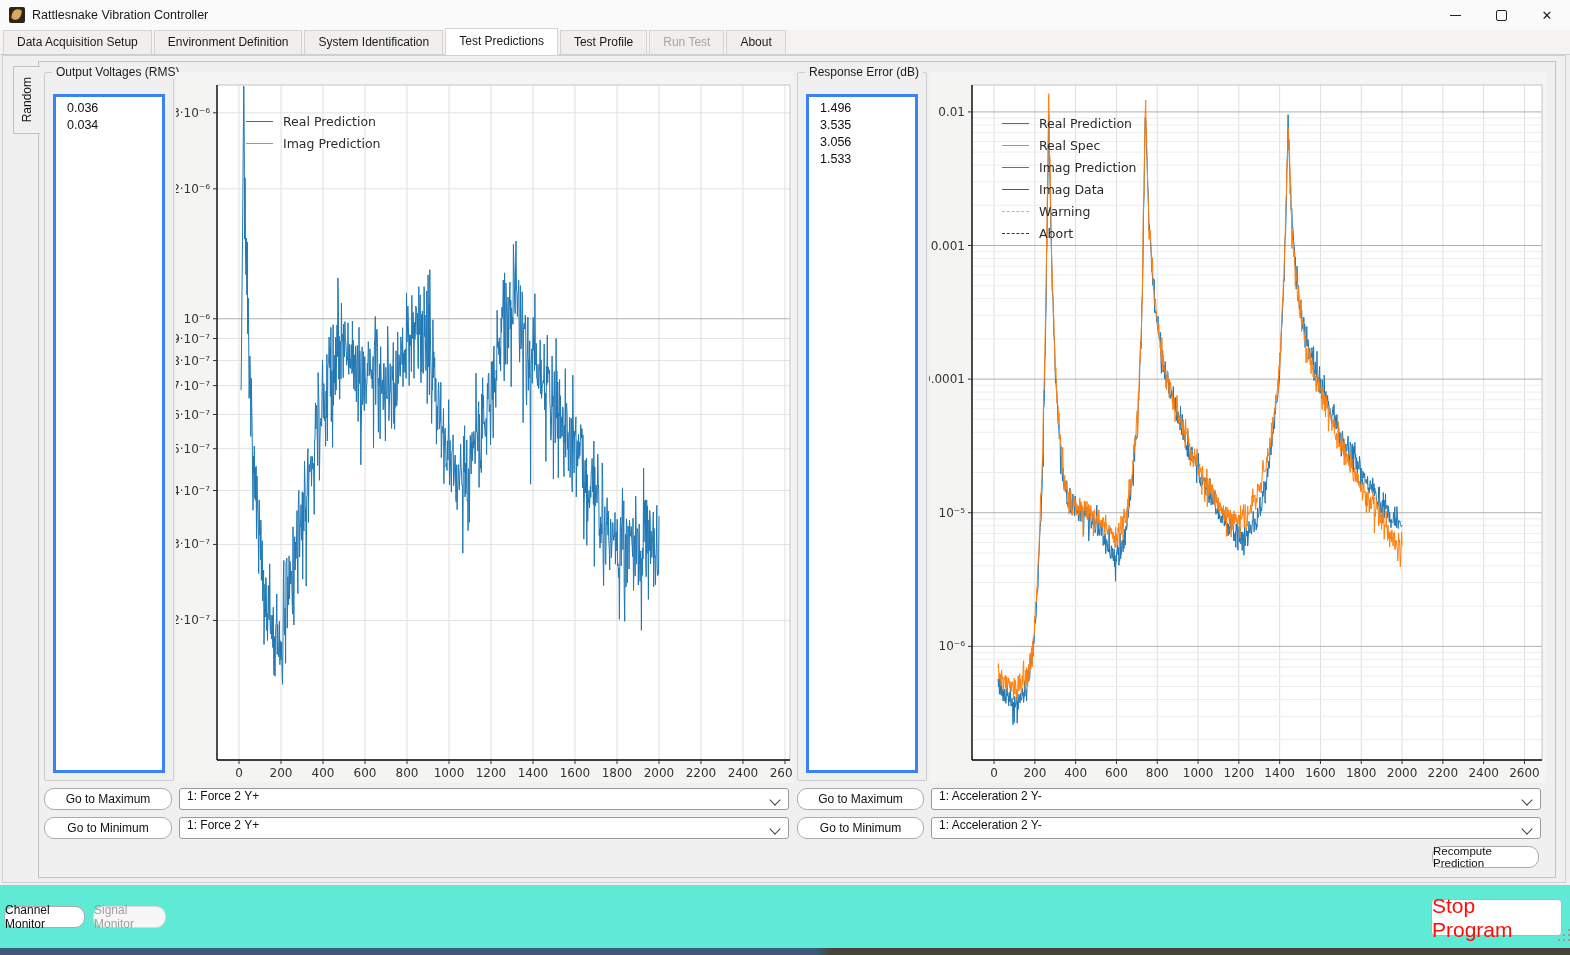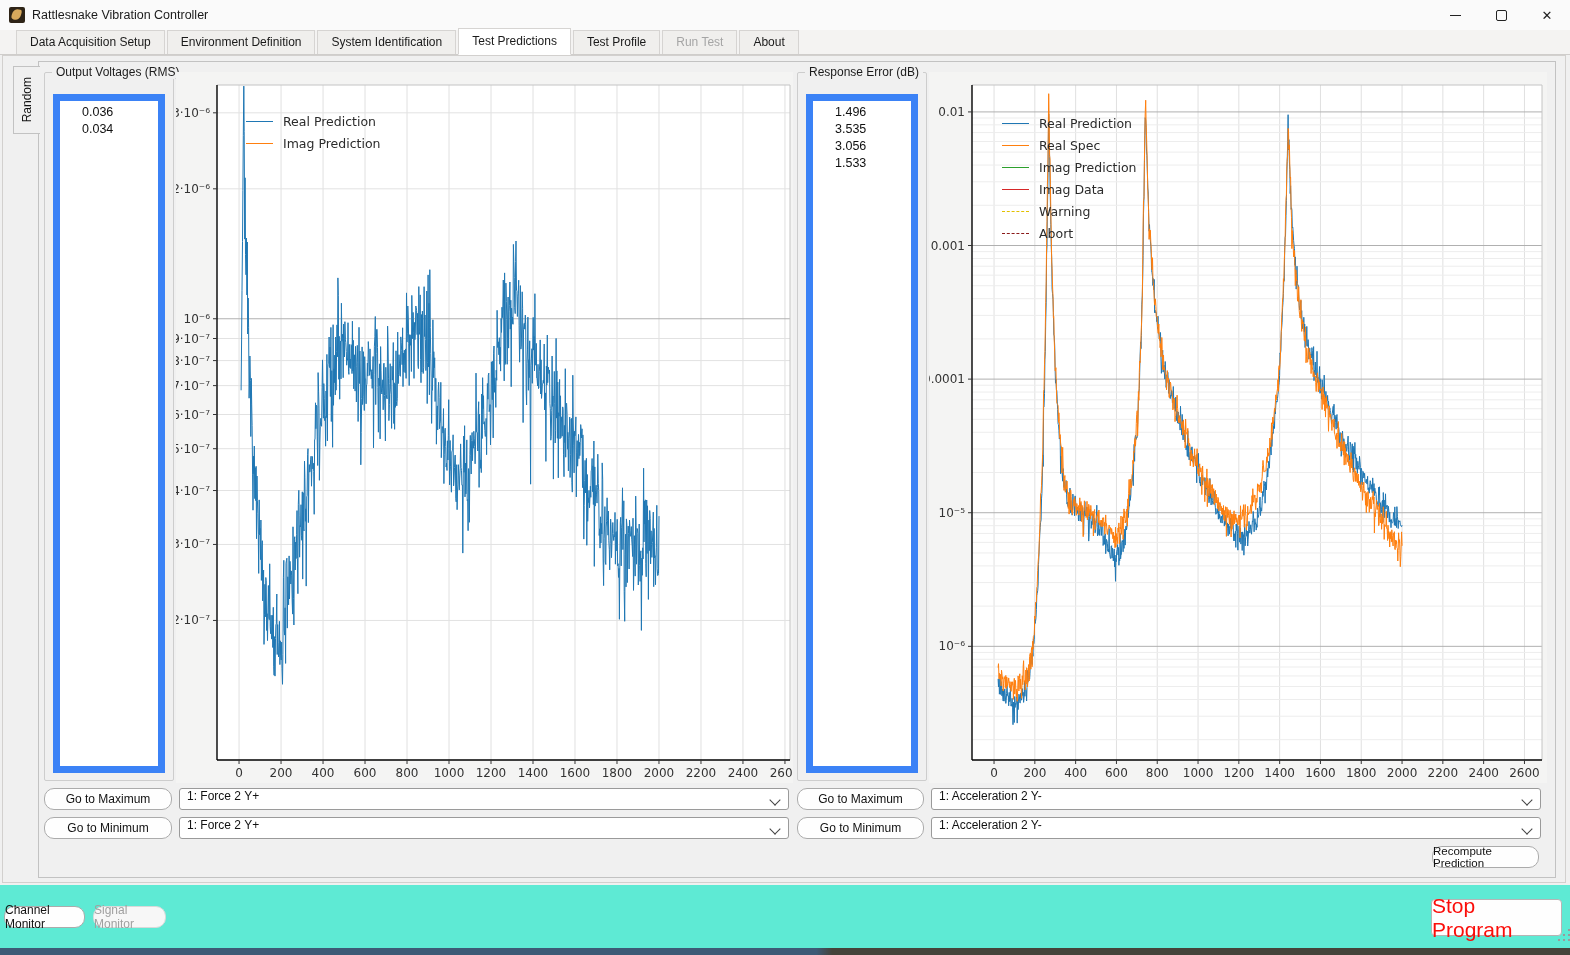--- a/index.html
+++ b/index.html
@@ -11,38 +11,38 @@
   .app-icon i{position:absolute;left:3px;top:2px;width:9px;height:11px;background:#d8a95c;
               border-radius:60% 20% 55% 30%;transform:rotate(14deg);}
   .title-text{position:absolute;left:32px;top:8px;font-size:12.5px;color:#1a1a1a;}
   .win-btn{position:absolute;top:0;width:46px;height:30px;display:flex;align-items:center;justify-content:center;}
   .win-btn.min{right:92px}.win-btn.max{right:46px}.win-btn.close{right:0}
   .glyph-min{width:11px;height:1px;background:#222;}
   .glyph-max{width:9px;height:9px;border:1.2px solid #222;border-radius:2px;}
   .glyph-close{font-size:13px;color:#222;line-height:1;}
   
   .tabbar{position:absolute;left:0;top:30px;width:1570px;height:25px;background:#f4f3f2;
-          border-bottom:1px solid #cfcdcb;display:flex;align-items:flex-end;padding-left:16px;box-sizing:border-box;}
+          border-bottom:1px solid #cfcdcb;display:flex;align-items:flex-end;padding-left:3px;box-sizing:border-box;}
   .tab{height:23px;line-height:23px;padding:0 13px;font-size:12px;color:#1a1a1a;background:#f0efed;
        border:1px solid #d6d4d2;border-bottom:none;margin-right:2px;white-space:nowrap;}
   .tab.active{background:#ffffff;height:25px;line-height:25px;margin-bottom:-1px;border-bottom:1px solid #ffffff;}
   .tab.disabled{color:#a5a5a5;}
   
   .outer-pane{position:absolute;left:2px;top:55px;width:1564px;height:828px;background:#f0f0f0;
               border:1px solid #d2d0ce;box-sizing:border-box;}
   .inner-pane{position:absolute;left:38px;top:61px;width:1518px;height:817px;background:#f0f0f0;
               border:1px solid #c2c2c2;box-sizing:border-box;z-index:1;}
   .side-tab{position:absolute;left:13px;top:66px;width:26px;height:66px;background:#f0f0f0;
             border:1px solid #c2c2c2;border-right:none;z-index:2;display:flex;align-items:center;justify-content:center;}
   .side-tab span{writing-mode:vertical-rl;transform:rotate(180deg);font-size:12px;color:#111;}
   
   .groupbox{position:absolute;border:1px solid #cdcdcd;border-radius:2px;z-index:3;}
   .groupbox .gb-title{position:absolute;top:-8px;left:7px;background:#f0f0f0;padding:0 4px;font-size:12px;color:#1c1c1c;white-space:nowrap;}
-  .listbox{position:absolute;left:8px;top:21px;right:8px;bottom:7px;background:#fff;border:7px solid #3b82f6;
-           overflow:hidden;padding:3px 15px;}
+  .listbox{position:absolute;left:8px;top:21px;right:8px;bottom:7px;background:#fff;border:3px solid #3b82f6;
+           overflow:hidden;padding:3px 4px;}
   .list-item{font-size:12.5px;color:#101010;line-height:17px;padding:0 7px;}
   
   .chart{position:absolute;background:#f4f4f3;z-index:3;}
   .chart svg{position:absolute;left:0;top:0;}
   .chart-legend{position:absolute;z-index:5;}
   .legend-row{display:flex;align-items:center;height:22px;}
   .legend-line{width:27px;margin-right:10px;border-top-width:1.8px;border-top-color:#000;}
   .legend-line.solid{border-top-style:solid;}
   .legend-line.dashed{border-top-style:dashed;border-top-width:1.4px;}
   .legend-label{font-family:"DejaVu Sans",sans-serif;font-size:12.5px;color:#2b2b2b;white-space:nowrap;}

